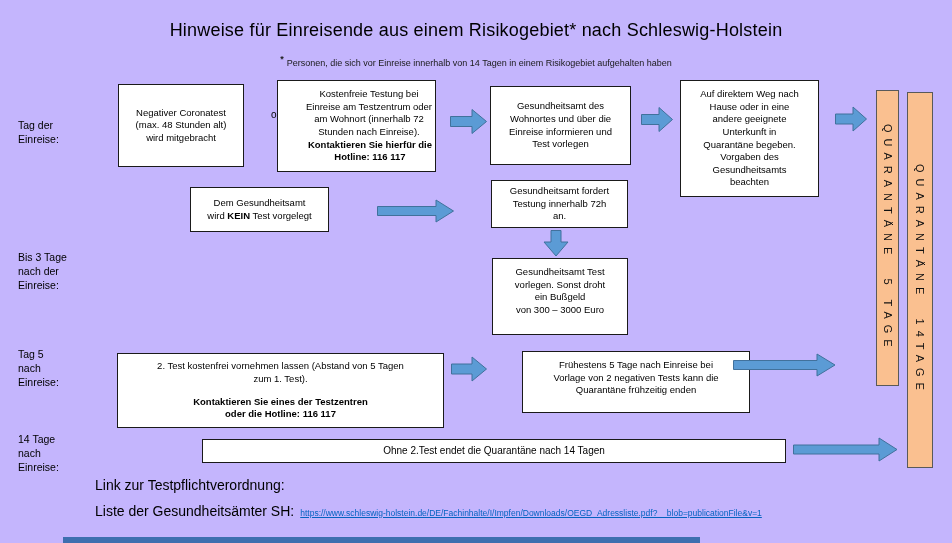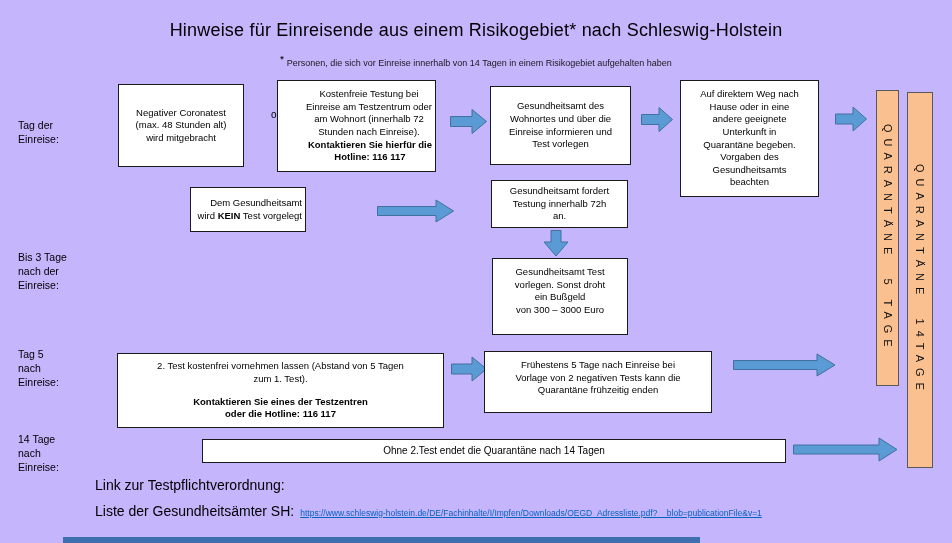--- a/index.html
+++ b/index.html
@@ -90,21 +90,21 @@
     <polygon points="0.5,8 18,8 18,1 31.5,13 18,25 18,18 0.5,18" fill="#5B9BD5" stroke="#41719C" stroke-width="1"></polygon>
   </svg>
 
   <div class="abs bar" style="left:876px;top:90px;width:23px;height:296px;">
     <span>QUARANTÄNE  5 TAGE</span>
   </div>
   <div class="abs bar" style="left:907px;top:92px;width:26px;height:376px;">
     <span>QUARANTÄNE  14TAGE</span>
   </div>
 
-  <div class="abs box" style="left:190px;top:187px;width:116px;height:45px;align-items:flex-end;">
+  <div class="abs box" style="left:190px;top:187px;width:139px;height:45px;">
     <span>Dem Gesundheitsamt</span>
     <span><span>wird </span><span class="b">KEIN</span><span> Test vorgelegt</span></span>
   </div>
   <svg class="abs arrow" style="left:377px;top:199px;" width="78" height="24" viewBox="0 0 78 24">
     <polygon points="0.5,7.5 59,7.5 59,1 76.5,12 59,23 59,16.5 0.5,16.5" fill="#5B9BD5" stroke="#41719C" stroke-width="1"></polygon>
   </svg>
   <div class="abs box thick" style="left:491px;top:180px;width:137px;height:48px;">
     <span class="ml">Gesundheitsamt fordert
 Testung innerhalb 72h
 an.</span>
@@ -122,21 +122,21 @@
 
   <div class="abs box" style="left:117px;top:353px;width:327px;height:75px;gap:10px;">
     <span class="ml">2. Test kostenfrei vornehmen lassen (Abstand von 5 Tagen
 zum 1. Test).</span>
     <span class="ml b">Kontaktieren Sie eines der Testzentren
 oder die Hotline: 116 117</span>
   </div>
   <svg class="abs arrow" style="left:451px;top:356px;" width="37" height="26" viewBox="0 0 37 26">
     <polygon points="0.5,8 21,8 21,1 35.5,13 21,25 21,18 0.5,18" fill="#5B9BD5" stroke="#41719C" stroke-width="1"></polygon>
   </svg>
-  <div class="abs box topalign" style="left:484px;top:351px;width:228px;height:62px;">
+  <div class="abs box topalign" style="left:522px;top:351px;width:228px;height:62px;">
     <span class="ml">Frühestens 5 Tage nach Einreise bei
 Vorlage von 2 negativen Tests kann die
 Quarantäne frühzeitig enden</span>
   </div>
   <svg class="abs arrow" style="left:733px;top:353px;" width="104" height="24" viewBox="0 0 104 24">
     <polygon points="0.5,7.5 84,7.5 84,1 102,12 84,23 84,16.5 0.5,16.5" fill="#5B9BD5" stroke="#41719C" stroke-width="1"></polygon>
   </svg>
 
   <div class="abs box" style="left:202px;top:439px;width:584px;height:24px;font-size:10px;">
     <span>Ohne 2.Test endet die Quarantäne nach 14 Tagen</span>

